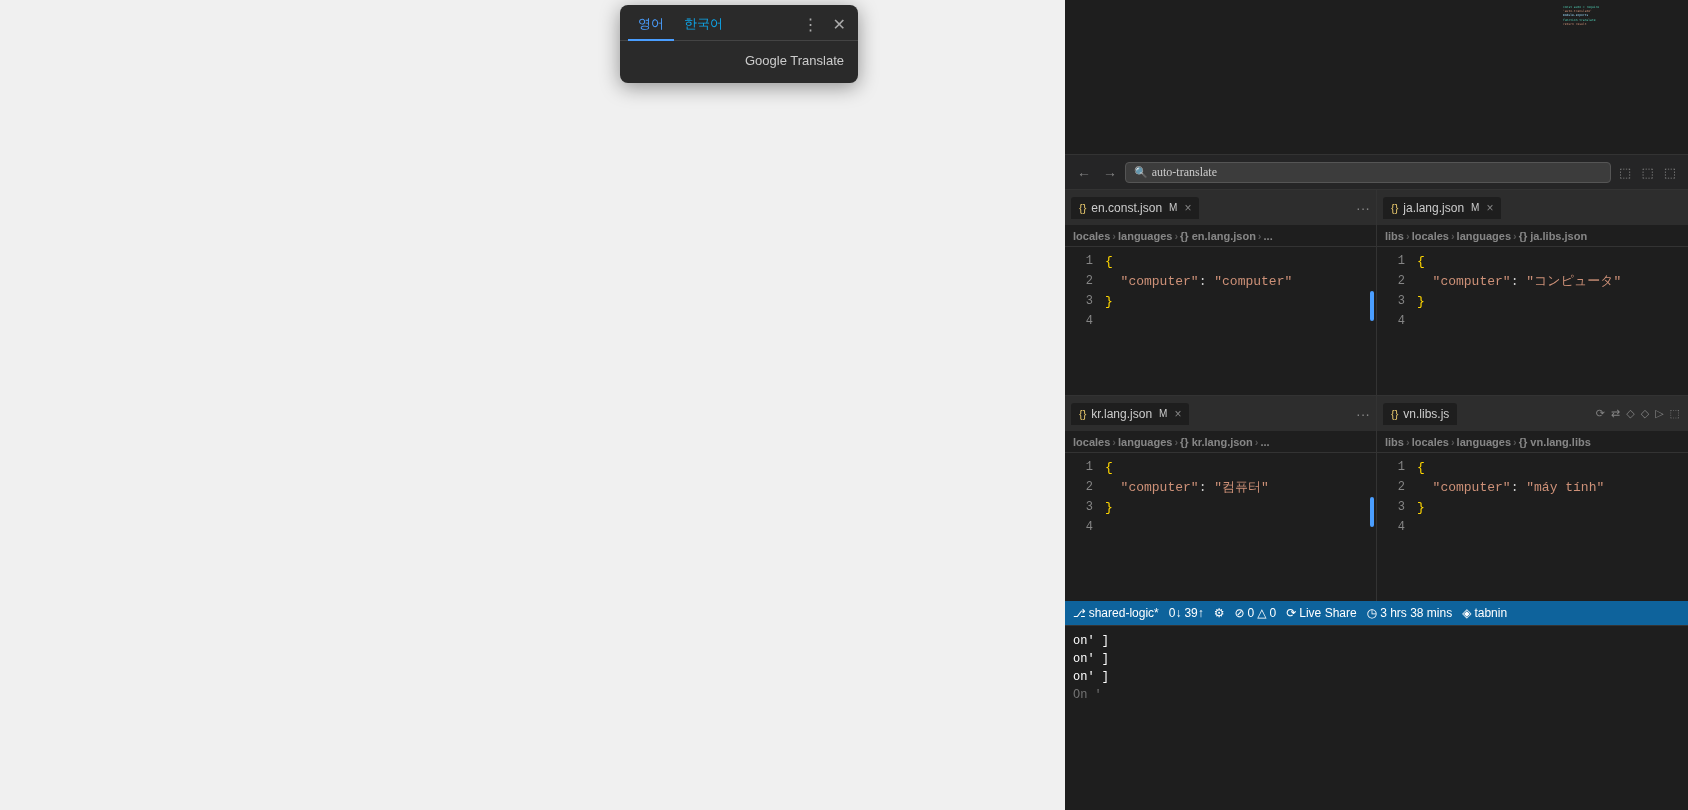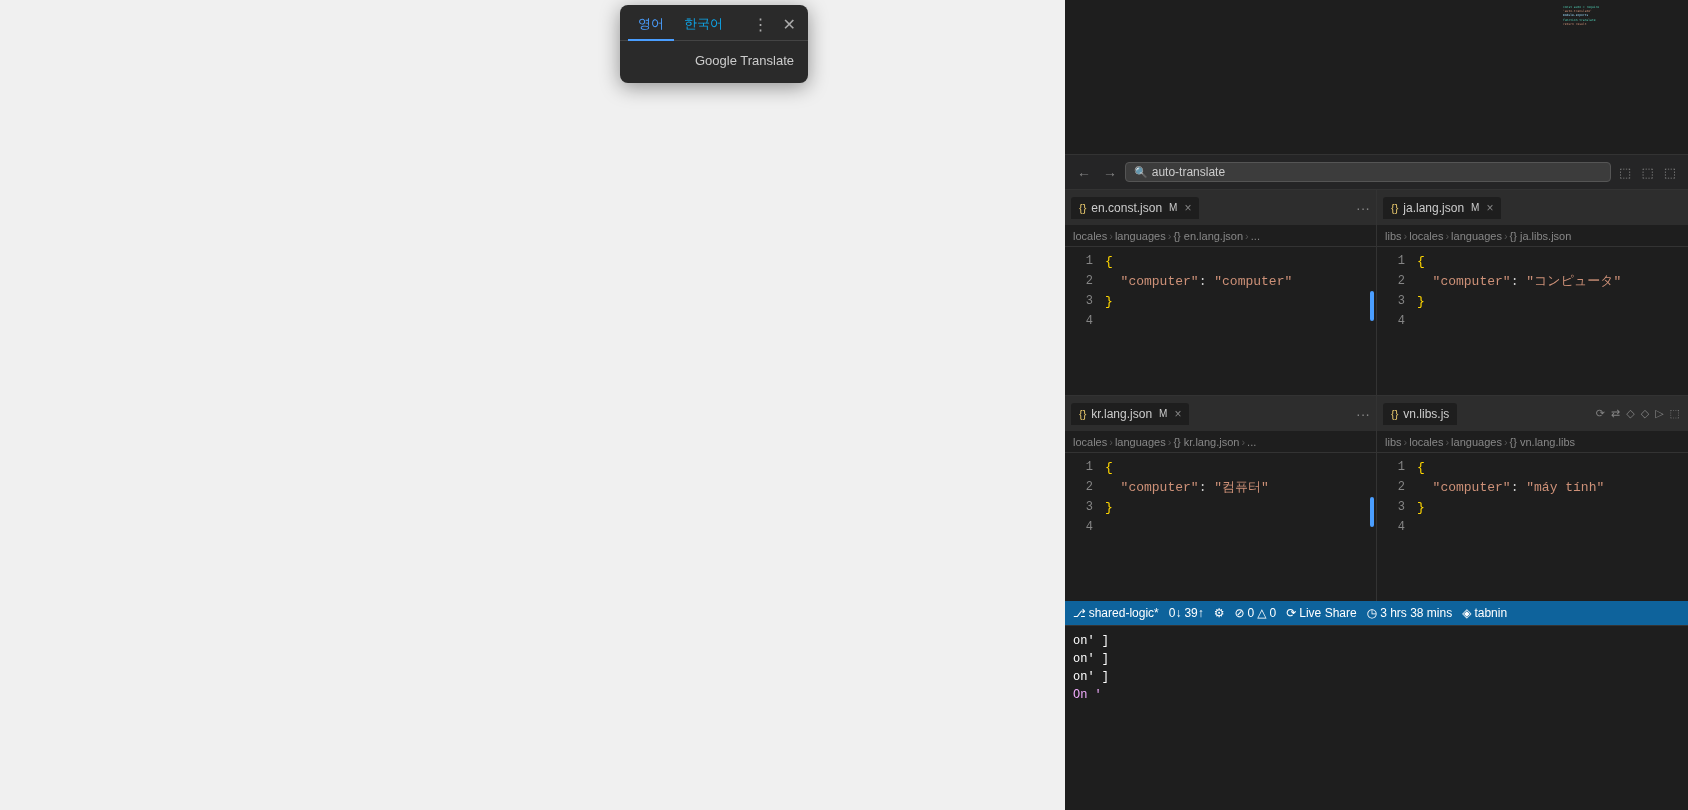--- a/index.html
+++ b/index.html
@@ -19,21 +19,21 @@
       width: 1065px;
       height: 810px;
       background: #f0f0f0;
     }
 
     
     .translate-popup {
       position: absolute;
       top: 5px;
       left: 620px;
-      width: 188px;
+      width: 238px;
       background: #2a2a2a;
       border-radius: 8px;
       box-shadow: 0 4px 20px rgba(0,0,0,0.4);
       overflow: hidden;
       z-index: 100;
     }
 
     .translate-popup-tabs {
       display: flex;
       align-items: center;
@@ -156,20 +156,21 @@
     }
 
     .toolbar-search-icon {
       color: #858585;
       font-size: 11px;
     }
 
     .toolbar-search-text {
       color: #ccc;
       font-size: 12px;
+      font-family: Liberation Serif, serif;
     }
 
     .toolbar-layout-btns {
       display: flex;
       gap: 2px;
     }
 
     .toolbar-layout-btn {
       color: #858585;
       font-size: 13px;
@@ -247,20 +248,21 @@
     .pane-breadcrumb {
       height: 22px;
       background: #1e1e1e;
       display: flex;
       align-items: center;
       padding: 0 8px;
       font-size: 11px;
       color: #858585;
       gap: 2px;
       border-bottom: 1px solid #333;
+      font-weight: bold;
     }
 
     .breadcrumb-sep { color: #555; }
     .breadcrumb-item { color: #cccccc99; }
 
     .pane-content {
       flex: 1;
       padding: 4px 0;
       font-family: 'Consolas', 'Courier New', monospace;
       font-size: 13px;
@@ -355,21 +357,21 @@
       font-size: 12px;
       color: #ccc;
       padding: 6px 8px;
     }
 
     .terminal-line {
       line-height: 1.5;
       color: #ccc;
     }
 
-    .term-green { color: #f0abfc; }
+    .term-green { color: #737373; }
     .term-yellow { color: #ffffff; }
   </style>
 </head>
 <body>
 
 <div class="browser-area"></div>
 
 <div class="translate-popup">
   <div class="translate-popup-tabs">
     <div class="translate-tab active">영어</div>

